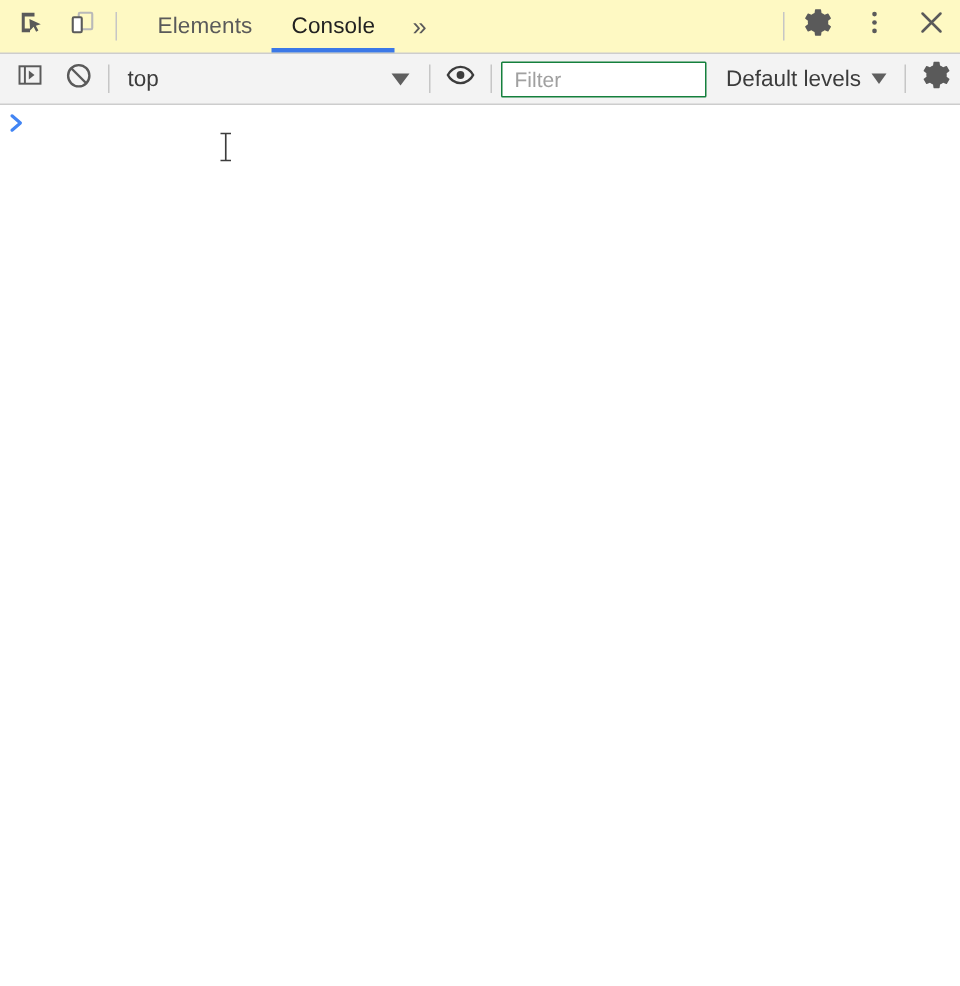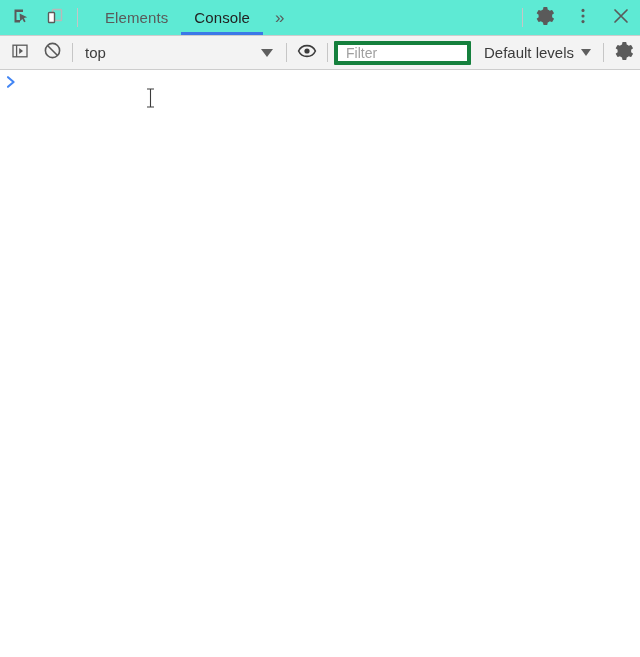--- a/index.html
+++ b/index.html
@@ -22,21 +22,21 @@
     display: flex;
     flex-direction: column;
     background: #ffffff;
     position: relative;
   }
 
   
   .tabbar {
     height: 36px;
     min-height: 36px;
-    background: #5eead4;
+    background: #fef9c3;
     display: flex;
     align-items: stretch;
     border-bottom: 1px solid #cdcdcd;
     box-sizing: border-box;
     position: relative;
   }
 
   .tb-icon-btn {
     width: 34px;
     display: flex;
@@ -137,21 +137,21 @@
     border-top: 8px solid #5f5f5f;
     margin-left: 8px;
     flex: 0 0 auto;
   }
 
   .filter-input {
     flex: 1 1 auto;
     min-width: 0;
     margin: 5px 3px 5px 2px;
     height: 24px;
-    border: 4px solid #15803d;
+    border: 1px solid #15803d;
     background: #ffffff;
     border-radius: 1px;
     box-sizing: border-box;
     font-family: "Liberation Sans", sans-serif;
     font-size: 14px;
     color: #333333;
     padding: 0 8px;
     outline: none;
   }
   .filter-input::placeholder {

